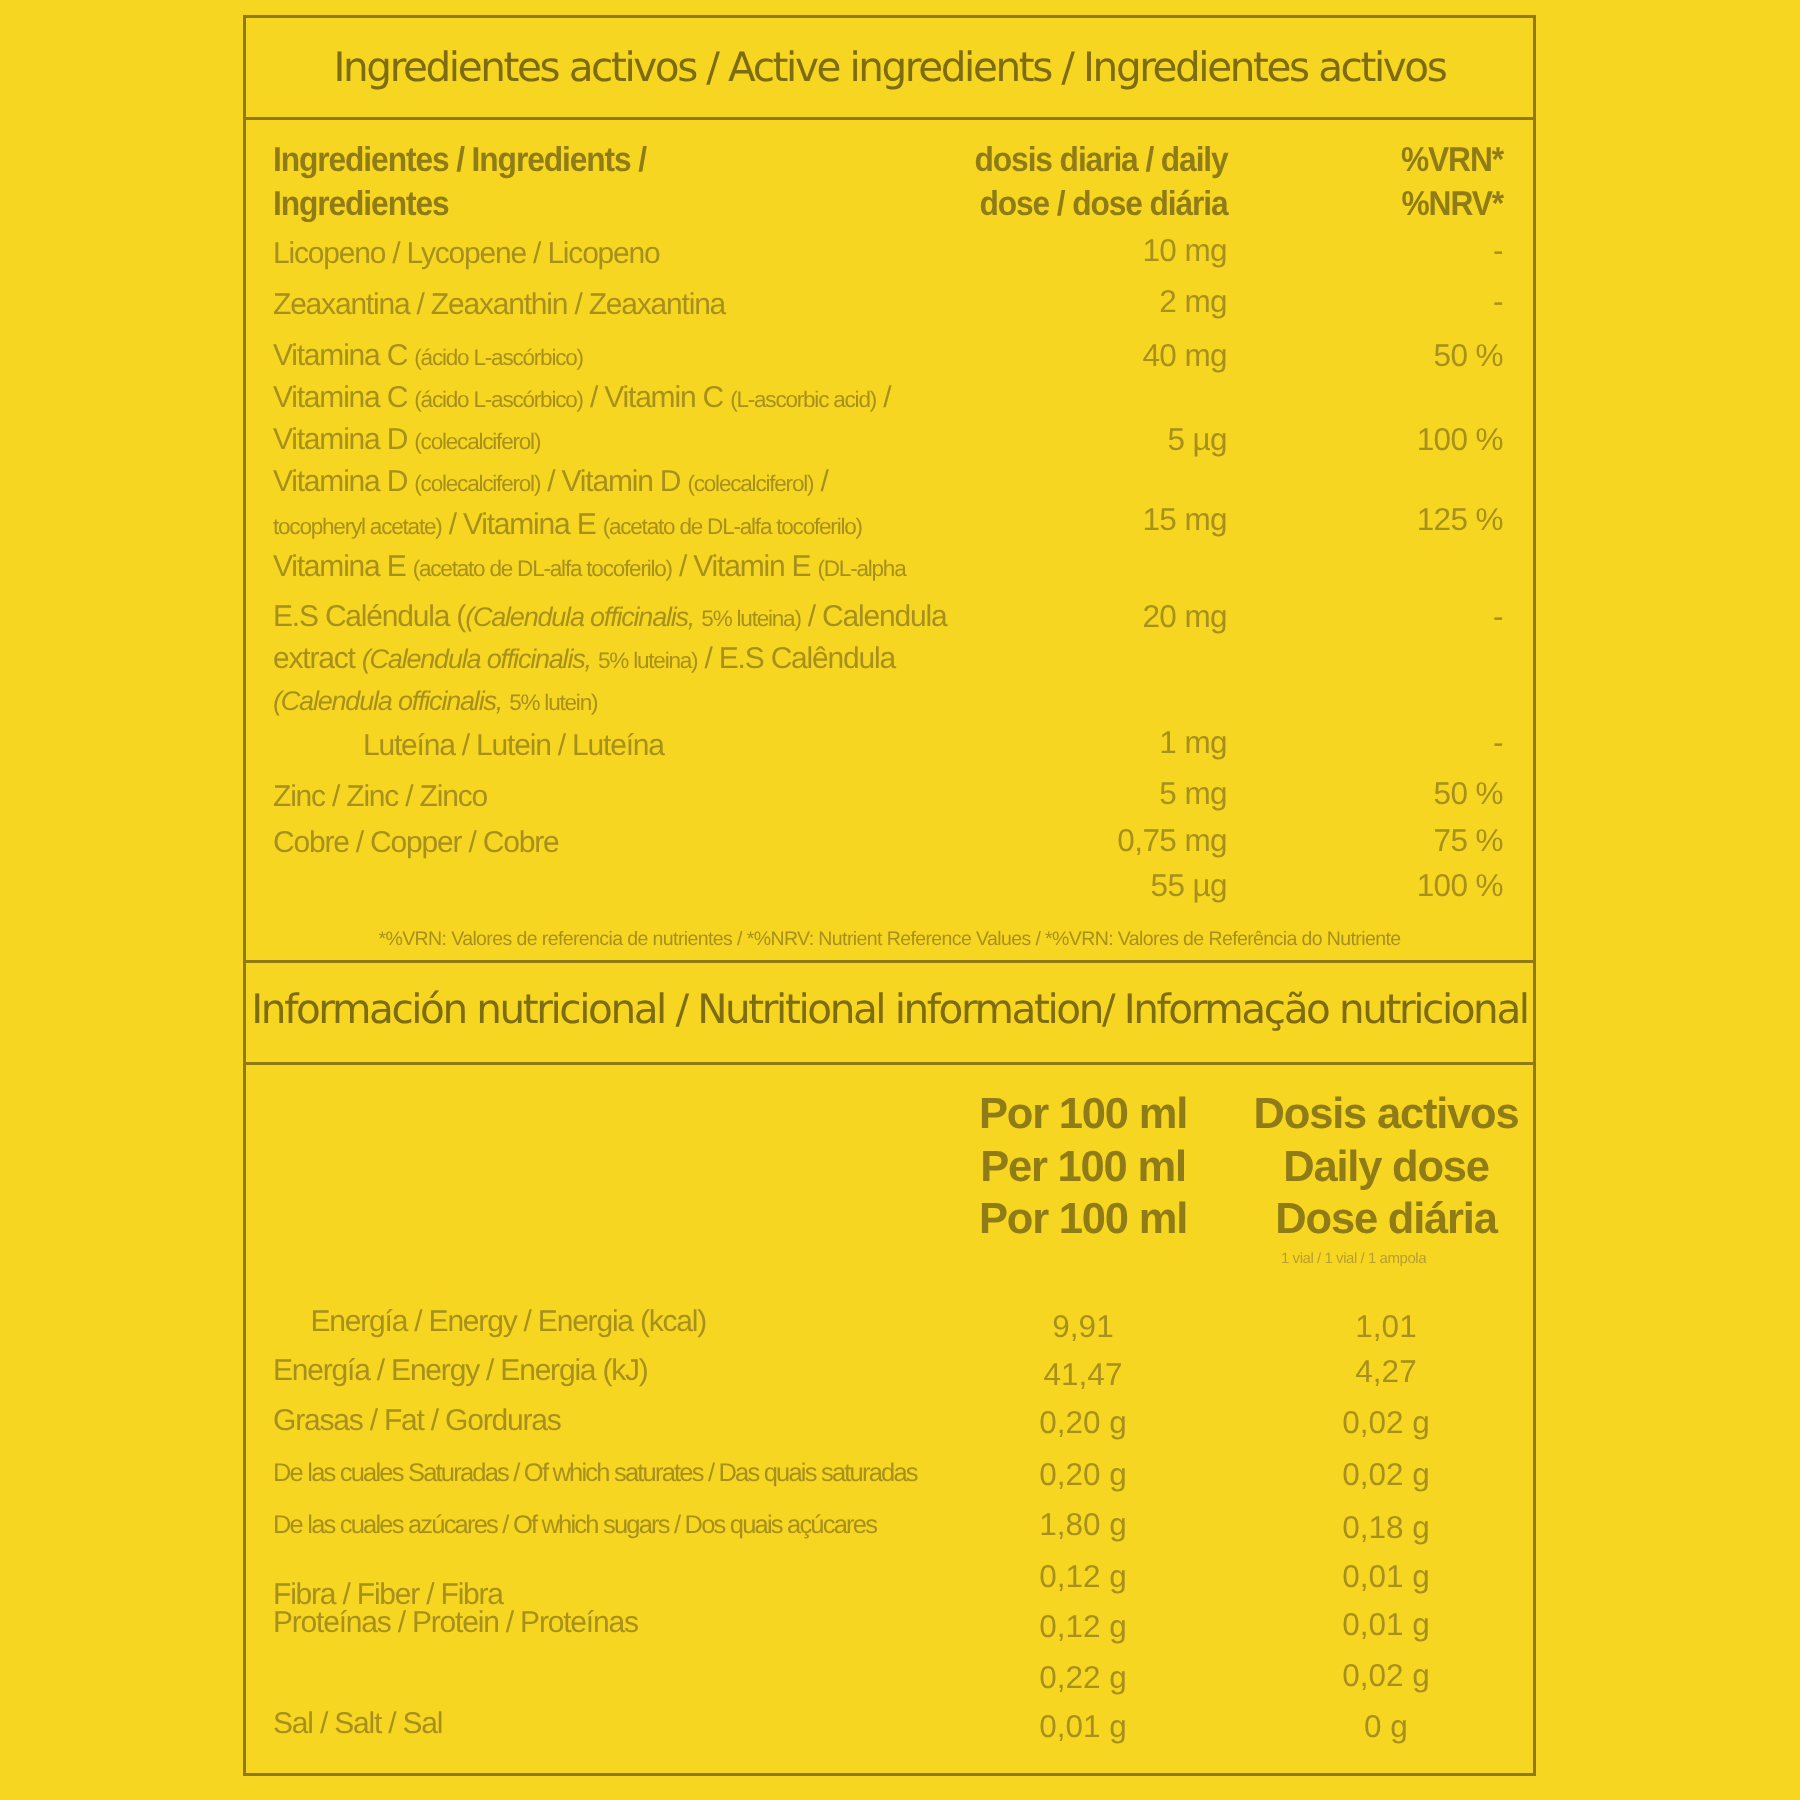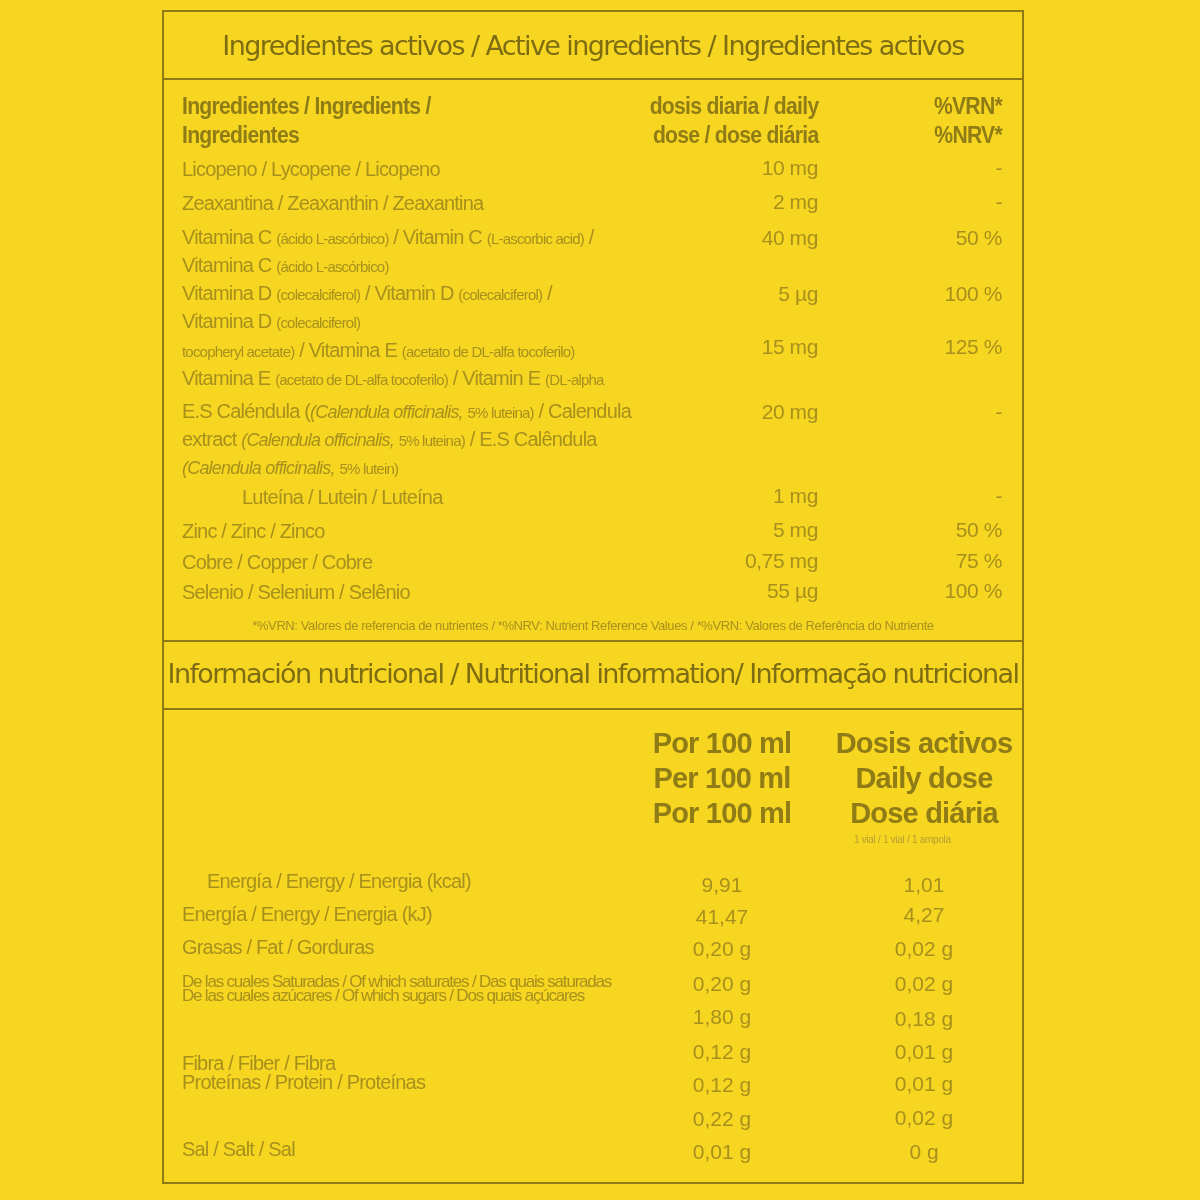--- a/index.html
+++ b/index.html
@@ -55,29 +55,29 @@
 
   <div class="row" style="top:144px;">Licopeno / Lycopene / Licopeno</div>
   <div class="dose" style="top:144px;">10 mg</div>
   <div class="vrn" style="top:144px;">-</div>
 
   <div class="row" style="top:178px;">Zeaxantina / Zeaxanthin / Zeaxantina</div>
   <div class="dose" style="top:178px;">2 mg</div>
   <div class="vrn" style="top:178px;">-</div>
 
   <div class="row" style="top:212px;">
+    <div><span>Vitamina C</span> <small>(ácido L-ascórbico)</small></div>
     <div><span>Vitamina C</span> <small>(ácido L-ascórbico)</small><span> / Vitamin C</span> <small>(L-ascorbic acid)</small><span> /</span></div>
-    <div><span>Vitamina C</span> <small>(ácido L-ascórbico)</small></div>
   </div>
   <div class="dose" style="top:214px;">40 mg</div>
   <div class="vrn" style="top:214px;">50 %</div>
 
   <div class="row" style="top:268px;">
+    <div><span>Vitamina D</span> <small>(colecalciferol)</small></div>
     <div><span>Vitamina D</span> <small>(colecalciferol)</small><span> / Vitamin D</span> <small>(colecalciferol)</small><span> /</span></div>
-    <div><span>Vitamina D</span> <small>(colecalciferol)</small></div>
   </div>
   <div class="dose" style="top:270px;">5 µg</div>
   <div class="vrn" style="top:270px;">100 %</div>
 
   <div class="row" style="top:325px;">
     <div><small>tocopheryl acetate)</small><span> / Vitamina E</span> <small>(acetato de DL-alfa tocoferilo)</small></div>
     <div><span>Vitamina E</span> <small>(acetato de DL-alfa tocoferilo)</small><span> / Vitamin E</span> <small>(DL-alpha</small></div>
   </div>
   <div class="dose" style="top:323px;">15 mg</div>
   <div class="vrn" style="top:323px;">125 %</div>
@@ -95,21 +95,20 @@
   <div class="vrn" style="top:472px;">-</div>
 
   <div class="row" style="top:506px;">Zinc / Zinc / Zinco</div>
   <div class="dose" style="top:506px;">5 mg</div>
   <div class="vrn" style="top:506px;">50 %</div>
 
   <div class="row" style="top:537px;">Cobre / Copper / Cobre</div>
   <div class="dose" style="top:537px;">0,75 mg</div>
   <div class="vrn" style="top:537px;">75 %</div>
 
-  <div class="row" style="top:567px;">Selenio / Selenium / Selênio</div>
   <div class="dose" style="top:567px;">55 µg</div>
   <div class="vrn" style="top:567px;">100 %</div>
 
   <div class="foot">*%VRN: Valores de referencia de nutrientes / *%NRV: Nutrient Reference Values / *%VRN: Valores de Referência do Nutriente</div>
 
   <div class="hline" style="top:628px;"></div>
   <div class="sec-title" style="top:646px;">Información nutricional / Nutritional information/ Informação nutricional</div>
   <div class="hline" style="top:696px;"></div>
 
   <div class="nhdr" style="left:468px; top:714px; width:180px;">
@@ -136,21 +135,21 @@
   <div class="nv1" style="top:925px;">0,20 g</div>
   <div class="nv2" style="top:925px;">0,02 g</div>
 
   <div class="nrow sm" style="top:960px;">De las cuales Saturadas / Of which saturates / Das quais saturadas</div>
   <div class="nv1" style="top:960px;">0,20 g</div>
   <div class="nv2" style="top:960px;">0,02 g</div>
 
   <div class="nv1" style="top:993px;">1,80 g</div>
   <div class="nv2" style="top:995px;">0,18 g</div>
 
-  <div class="nrow sm" style="top:974px;">De las cuales azúcares / Of which sugars / Dos quais açúcares</div>
+  <div class="nrow sm" style="top:995px;">De las cuales azúcares / Of which sugars / Dos quais açúcares</div>
   <div class="nv1" style="top:1028px;">0,12 g</div>
   <div class="nv2" style="top:1028px;">0,01 g</div>
 
   <div class="nrow" style="top:1059px;">Proteínas / Protein / Proteínas</div>
   <div class="nv1" style="top:1061px;">0,12 g</div>
   <div class="nv2" style="top:1060px;">0,01 g</div>
 
   <div class="nrow" style="top:1040px;">Fibra / Fiber / Fibra</div>
   <div class="nv1" style="top:1095px;">0,22 g</div>
   <div class="nv2" style="top:1094px;">0,02 g</div>

